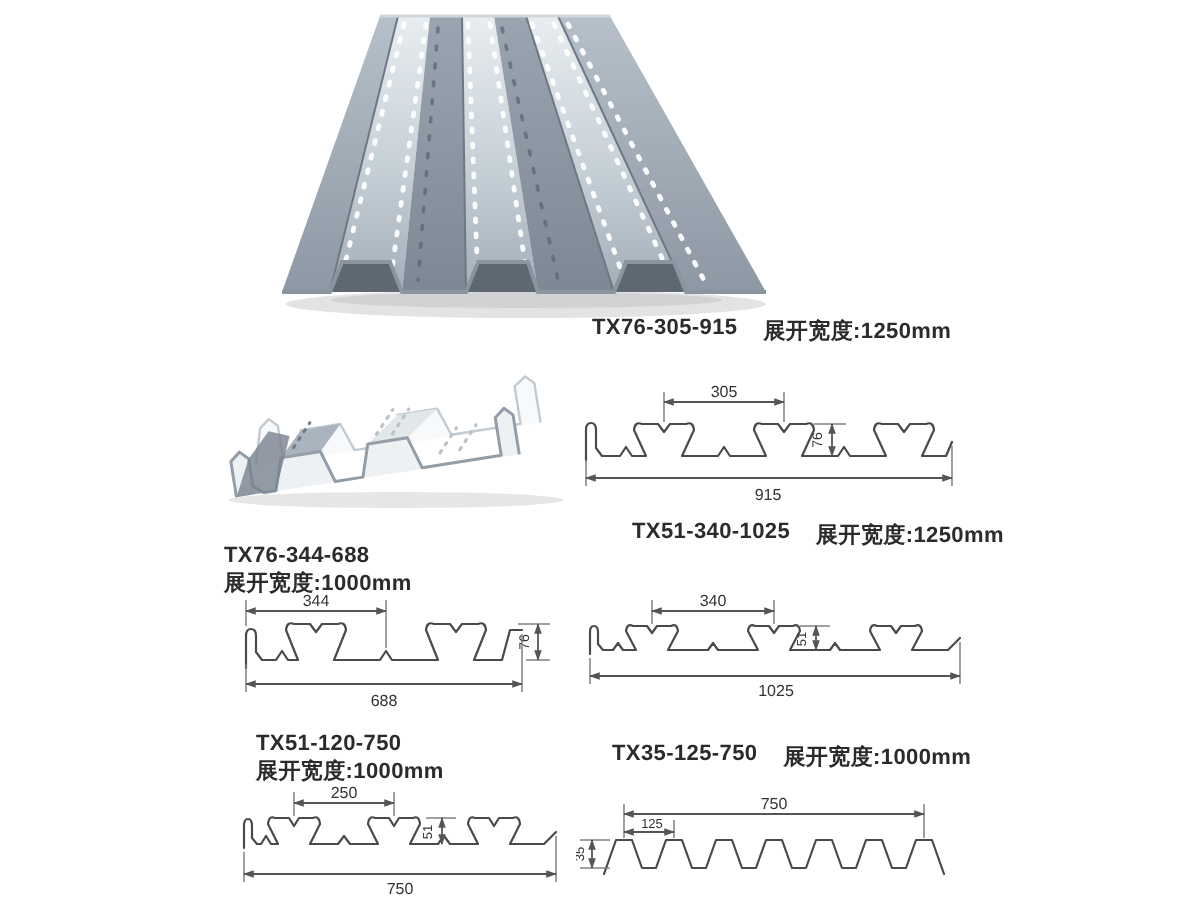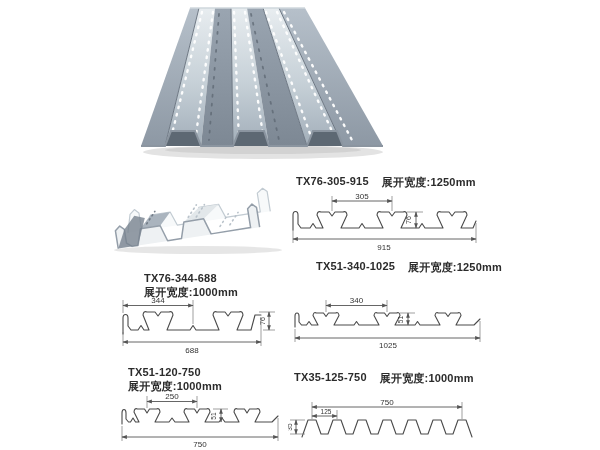--- a/index.html
+++ b/index.html
@@ -8,25 +8,25 @@
   .abs{position:absolute;}
   .title{font-size:11px;font-weight:600;color:#2b2b2b;letter-spacing:.2px;white-space:nowrap;}
   .title-row{display:flex;gap:13px;}
   .title-col{display:flex;flex-direction:column;line-height:13.5px;}
   
   .d1{left:289px;top:192px;}
   .d2{left:85px; top:296px;}
   .d3{left:288px;top:296px;}
   .d4{left:85px; top:392px;}
   .d5{left:288px;top:396px;}
-  .t1{left:296px;top:175px;}
-  .t2{left:144px;top:272px;}
+  .t1{left:296px;top:158px;}
+  .t2{left:112px;top:272px;}
   .t3{left:292px;top:260px;margin-left:24px;}
   .t4{left:128px;top:366px;}
-  .t5{left:294px;top:371px;}
+  .t5{left:306px;top:371px;}
   .ph-main{left:135px;top:0px;}
   .ph-small{left:102px;top:180px;}
   svg text{fill:#333;font-family:"Liberation Sans",sans-serif;}
   svg .dim{stroke:#555;stroke-width:.9;fill:none;}
   svg .ext{stroke:#777;stroke-width:.7;fill:none;}
   svg .prof{stroke:#4a4a4a;stroke-width:1.1;fill:none;stroke-linejoin:round;stroke-linecap:round;}
 </style>
 </head>
 <body>
 

